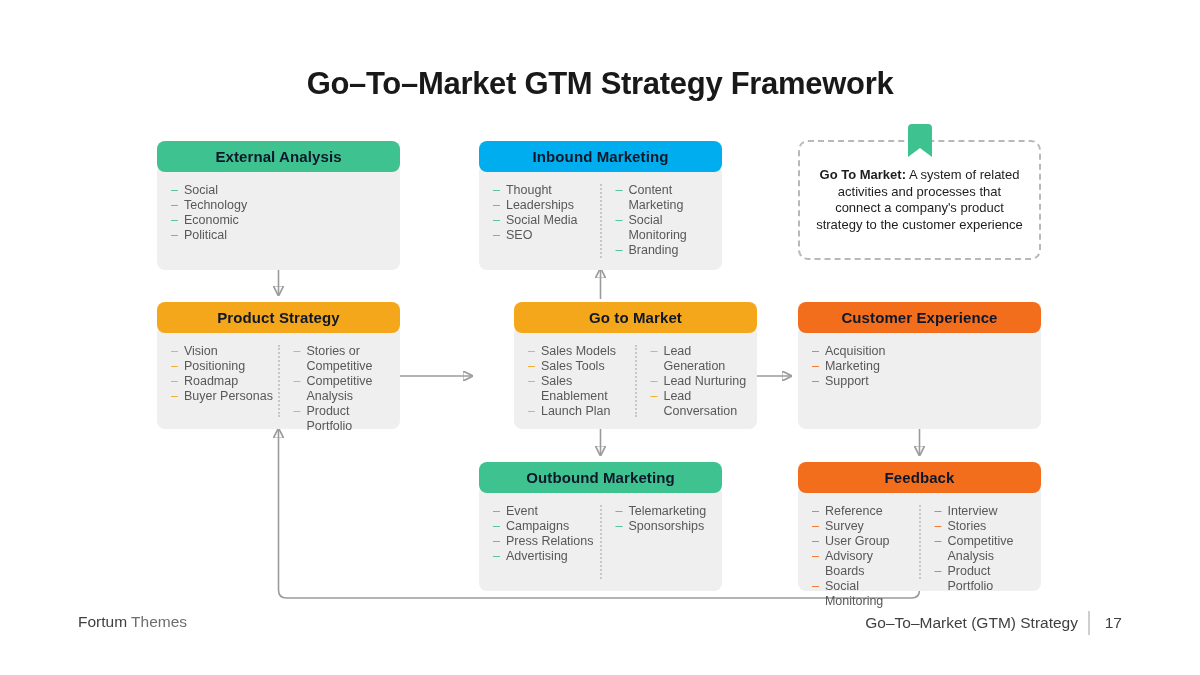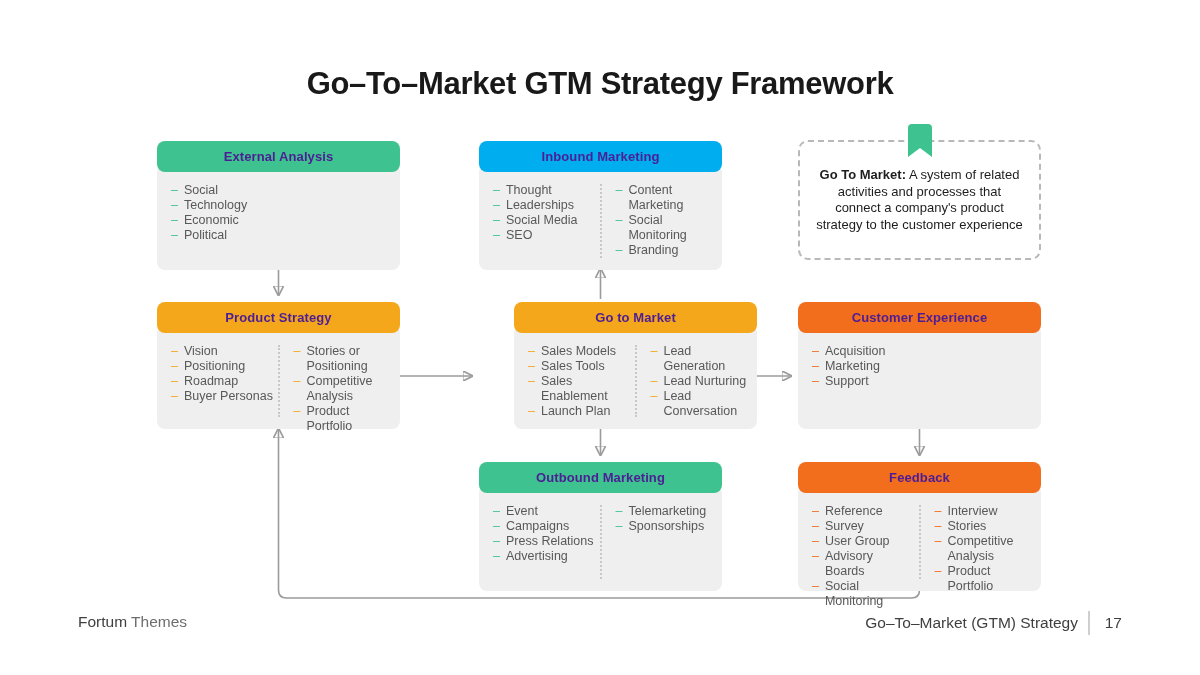--- a/index.html
+++ b/index.html
@@ -3,22 +3,22 @@
 <meta charset="utf-8">
 <style>
   html,body{margin:0;padding:0;background:#fff;}
   .canvas{position:relative;width:1200px;height:675px;background:#ffffff;overflow:hidden;
           font-family:"Liberation Sans", sans-serif;}
   .slide-title{position:absolute;left:0;top:66px;width:100%;text-align:center;
                font-size:31px;font-weight:700;color:var(--title);letter-spacing:-0.3px;}
   
   .box{position:absolute;width:243px;}
   .box-header{position:relative;z-index:2;height:31px;border-radius:8px;background:var(--hdr);
-              display:flex;align-items:center;justify-content:center;color:#4c1d95;
-              font-size:13px;font-weight:700;letter-spacing:0.1px;}
+              display:flex;align-items:center;justify-content:center;color:#0f172a;
+              font-size:15px;font-weight:700;letter-spacing:0.1px;}
   .box-body{position:relative;z-index:1;margin-top:-8px;background:var(--body_gray);
             border-radius:8px;padding-top:19px;padding-bottom:8px;display:flex;}
   .h98 .box-body{height:79px;}  
   .h96 .box-body{height:77px;}
   .col{flex:1;padding-left:14px;padding-right:4px;}
   .vdivider{width:0;border-left:2px dotted #c7c7c7;margin:1px 0 4px 0;}
   .item{display:flex;gap:6px;font-size:12.5px;line-height:15px;color:var(--text);margin-bottom:0px;}
   .dash{color:var(--accent);flex:0 0 auto;}
   
   .note{position:absolute;left:798px;top:140px;width:243px;height:120px;background:#fff;
@@ -157,21 +157,21 @@
           </div>
           <div class="item">
             <span class="dash">–</span>
             <span>Buyer Personas</span>
           </div>
         </div>
       <div class="vdivider"></div>
       <div class="col">
           <div class="item">
             <span class="dash">–</span>
-            <span>Stories or Positioning</span>
+            <span>Stories or Competitive</span>
           </div>
           <div class="item">
             <span class="dash">–</span>
             <span>Competitive Analysis</span>
           </div>
           <div class="item">
             <span class="dash">–</span>
             <span>Product Portfolio</span>
           </div>
         </div>

